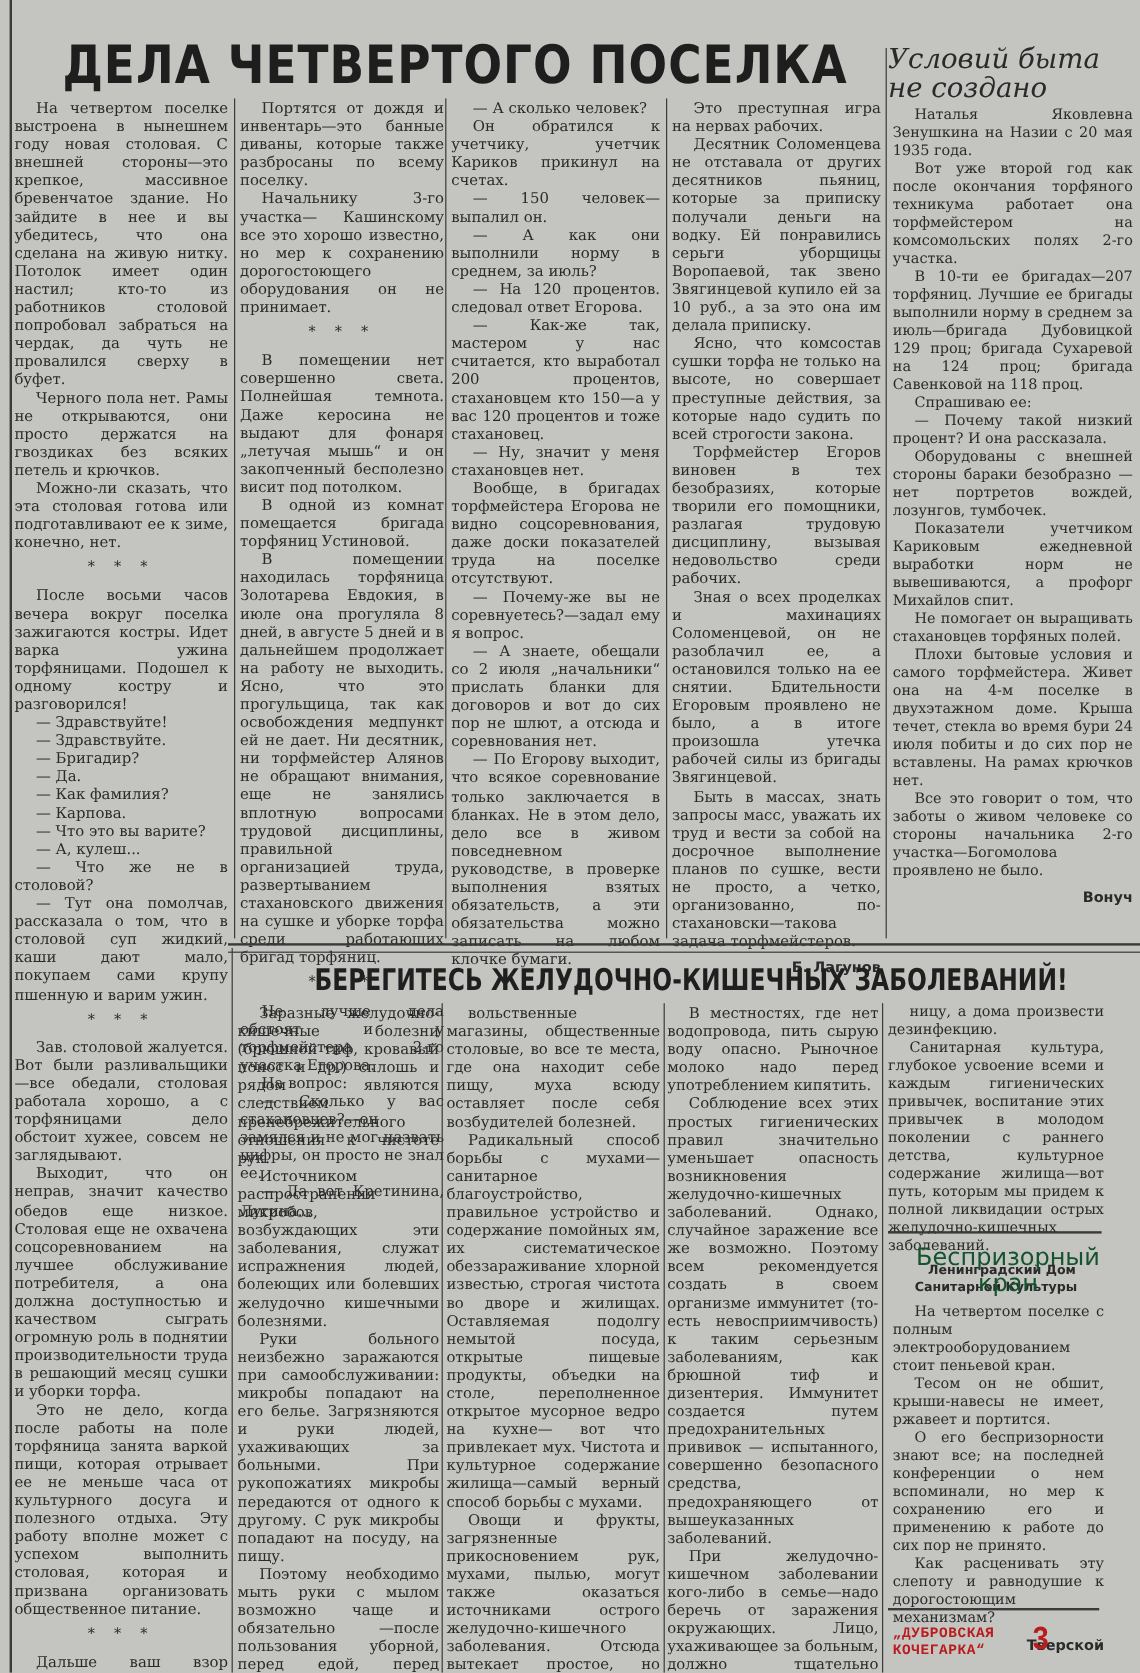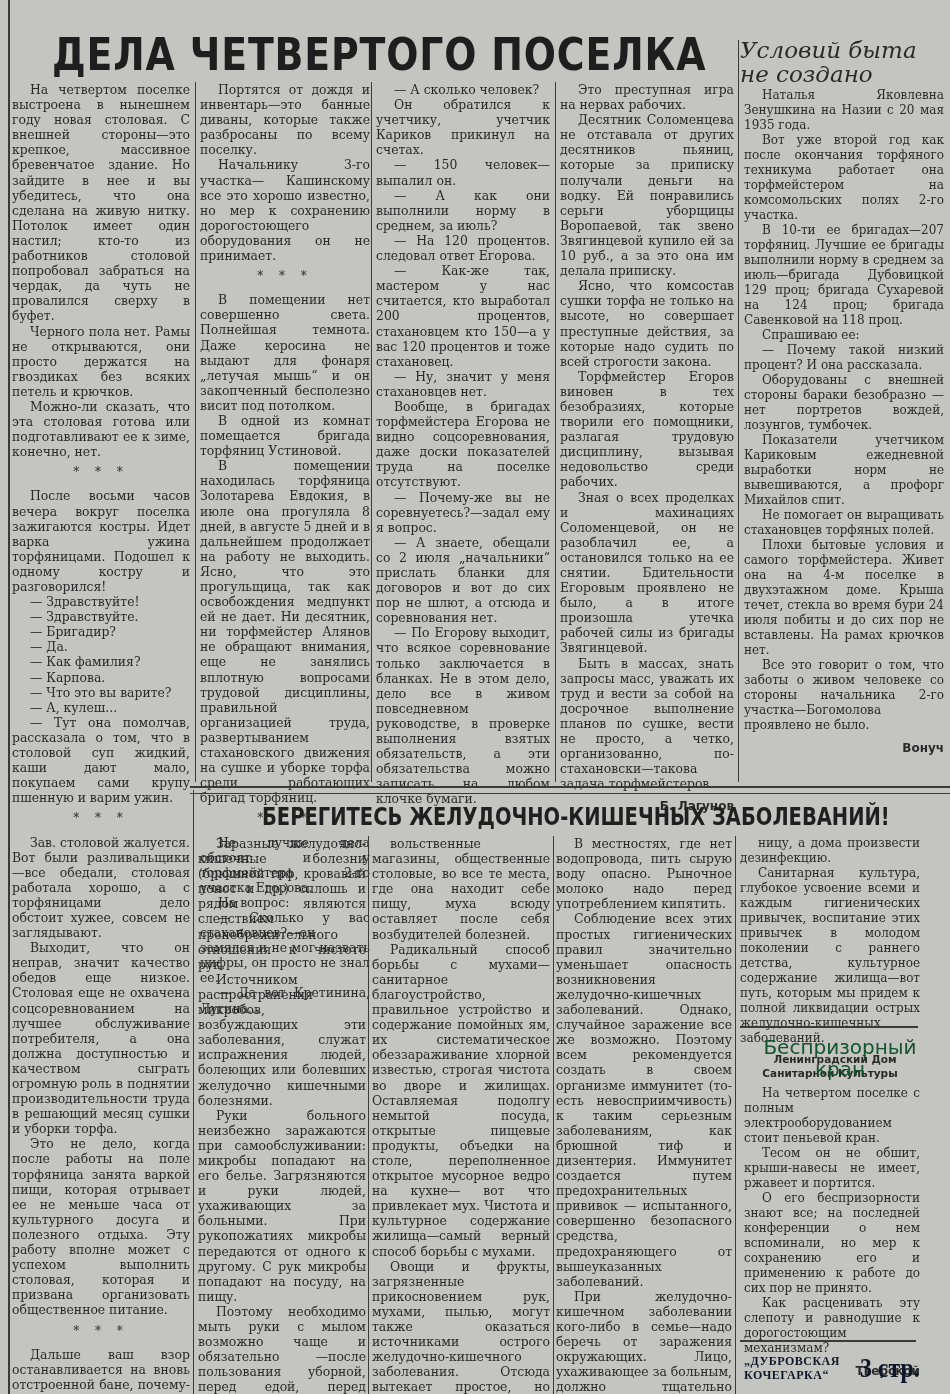--- a/index.html
+++ b/index.html
@@ -49,21 +49,21 @@
     font-family: "DejaVu Sans", "Liberation Sans", sans-serif; font-weight: bold;
     font-size: 25px; line-height: 34px; color: #1f1f1f; white-space: nowrap;
     transform: scaleX(0.78); transform-origin: left center;
   }
   .box-title {
     position: absolute; left: 740px; top: 1026px; width: 200px; text-align: center;
     font-family: "DejaVu Sans", "Liberation Sans", sans-serif; font-size: 20px; line-height: 22px; color: #14532d;
   }
   .footer-ref {
     position: absolute; left: 744px; top: 1350px; width: 200px; height: 44px;
-    font-family: Liberation Serif, serif; font-weight: bold; color: #0f172a;
+    font-family: Liberation Mono, monospace; font-weight: bold; color: #b91c1c;
   }
   .footer-ref .name { position: absolute; left: 0; top: 4px; font-size: 12px; line-height: 14px; letter-spacing: 0.5px; }
   .footer-ref .pg { position: absolute; left: 116px; top: 0; font-size: 28px; line-height: 36px; transform: scaleX(0.85); transform-origin: left center; }
 </style>
 </head>
 <body>
 
 <div class="page">
   <div class="left-edge"></div>
 
@@ -77,20 +77,21 @@
       <p class="stars">* * *</p>
       <p>После восьми часов вечера вокруг поселка зажигаются костры. Идет варка ужина торфяницами. Подошел к одному костру и разговорился!</p>
       <p>— Здравствуйте!</p>
       <p>— Здравствуйте.</p>
       <p>— Бригадир?</p>
       <p>— Да.</p>
       <p>— Как фамилия?</p>
       <p>— Карпова.</p>
       <p>— Что это вы варите?</p>
       <p>— А, кулеш...</p>
+      <p>— Что же не в столовой?</p>
       <p>— Тут она помолчав, рассказала о том, что в столовой суп жидкий, каши дают мало, покупаем сами крупу пшенную и варим ужин.</p>
       <p class="stars">* * *</p>
       <p>Зав. столовой жалуется. Вот были разливальщики—все обедали, столовая работала хорошо, а с торфяницами дело обстоит хужее, совсем не заглядывают.</p>
       <p>Выходит, что он неправ, значит качество обедов еще низкое. Столовая еще не охвачена соцсоревнованием на лучшее обслуживание потребителя, а она должна доступностью и качеством сыграть огромную роль в поднятии производительности труда в решающий месяц сушки и уборки торфа.</p>
       <p>Это не дело, когда после работы на поле торфяница занята варкой пищи, которая отрывает ее не меньше часа от культурного досуга и полезного отдыха. Эту работу вполне может с успехом выполнить столовая, которая и призвана организовать общественное питание.</p>
       <p class="stars">* * *</p>
       <p>Дальше ваш взор останавливается на вновь отстроенной бане, почему-то заселенной торфяниками и торфяницами.</p>
     </div>
   <div class="vrule" style="left:195px; top:82px; height:700px;"></div>
   <div class="col" id="m2" style="left:200px; top:82px; width:170px;">

